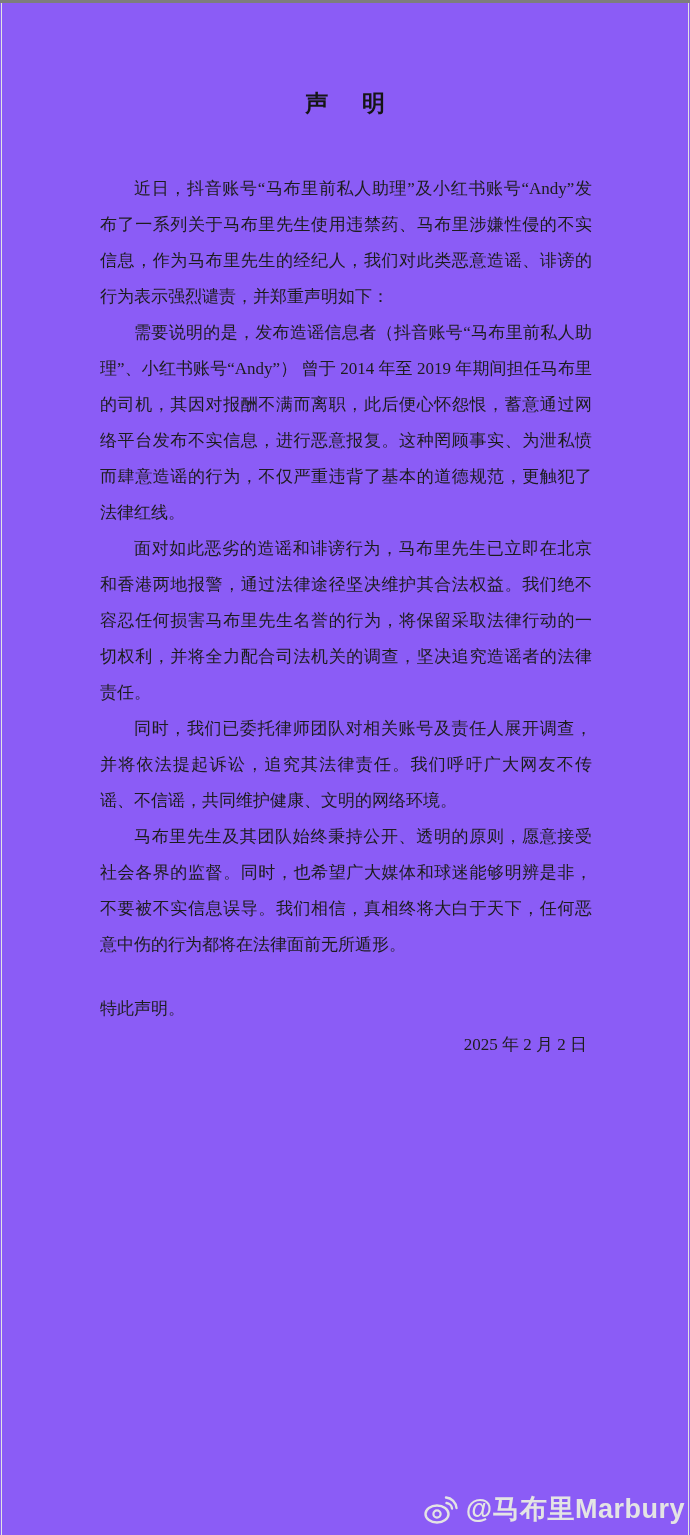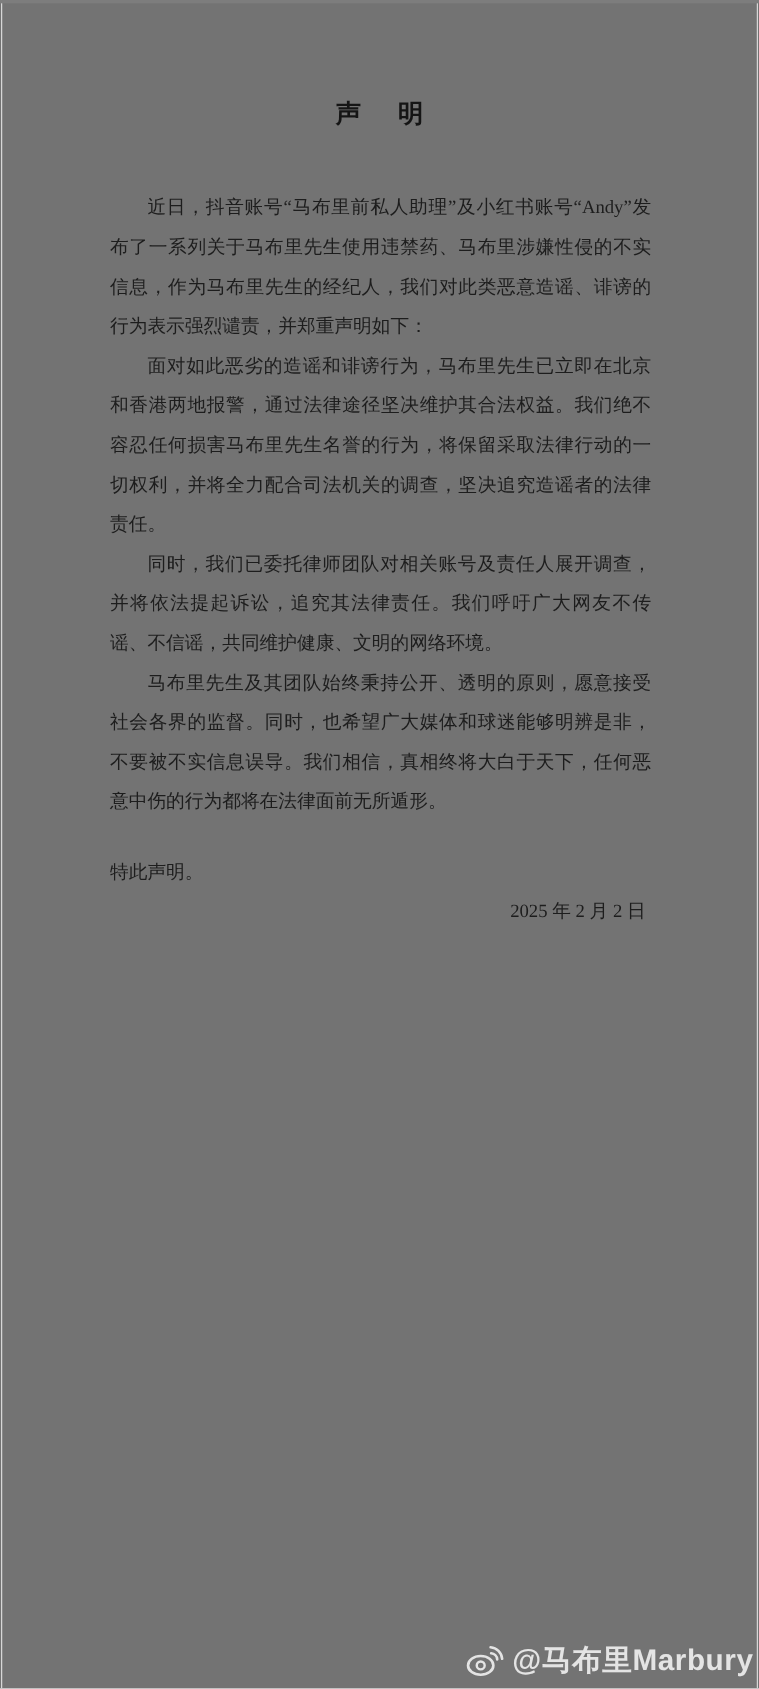--- a/index.html
+++ b/index.html
@@ -1,20 +1,20 @@
 <!DOCTYPE html>
 <html><head>
 <meta charset="utf-8">
 <style>
   html, body { margin: 0; padding: 0; background: #ffffff; }
   .page {
     position: relative;
     width: 690px;
     height: 1535px;
-    background: #737373;
+    background: #8b5cf6;
     overflow: hidden;
     font-family: "Liberation Serif", "DejaVu Serif", serif;
     color: #1d1d1d;
   }
   .top-bar {
     position: absolute;
     top: 0; left: 0;
     width: 100%; height: 3px;
     background: #7d7d7d;
   }
@@ -87,20 +87,21 @@
 
 <div class="page">
   <div class="top-bar"></div>
   <div class="edge-line left"></div>
   <div class="edge-line right"></div>
 
   <h1 class="doc-title">声 明</h1>
 
   <div class="content">
     <p>近日，抖音账号“马布里前私人助理”及小红书账号“Andy”发布了一系列关于马布里先生使用违禁药、马布里涉嫌性侵的不实信息，作为马布里先生的经纪人，我们对此类恶意造谣、诽谤的行为表示强烈谴责，并郑重声明如下：</p>
+    <p>需要说明的是，发布造谣信息者（抖音账号“马布里前私人助理”、小红书账号“Andy”） 曾于 2014 年至 2019 年期间担任马布里的司机，其因对报酬不满而离职，此后便心怀怨恨，蓄意通过网络平台发布不实信息，进行恶意报复。这种罔顾事实、为泄私愤而肆意造谣的行为，不仅严重违背了基本的道德规范，更触犯了法律红线。</p>
     <p>面对如此恶劣的造谣和诽谤行为，马布里先生已立即在北京和香港两地报警，通过法律途径坚决维护其合法权益。我们绝不容忍任何损害马布里先生名誉的行为，将保留采取法律行动的一切权利，并将全力配合司法机关的调查，坚决追究造谣者的法律责任。</p>
     <p class="gap-small">同时，我们已委托律师团队对相关账号及责任人展开调查，并将依法提起诉讼，追究其法律责任。我们呼吁广大网友不传谣、不信谣，共同维护健康、文明的网络环境。</p>
     <p>马布里先生及其团队始终秉持公开、透明的原则，愿意接受社会各界的监督。同时，也希望广大媒体和球迷能够明辨是非，不要被不实信息误导。我们相信，真相终将大白于天下，任何恶意中伤的行为都将在法律面前无所遁形。</p>
     <p class="closing">特此声明。</p>
     <p class="date">2025 年 2 月 2 日</p>
   </div>
 
   <div class="watermark">
     <span>
       <svg width="36" height="32" viewBox="0 0 36 32" fill="none">

